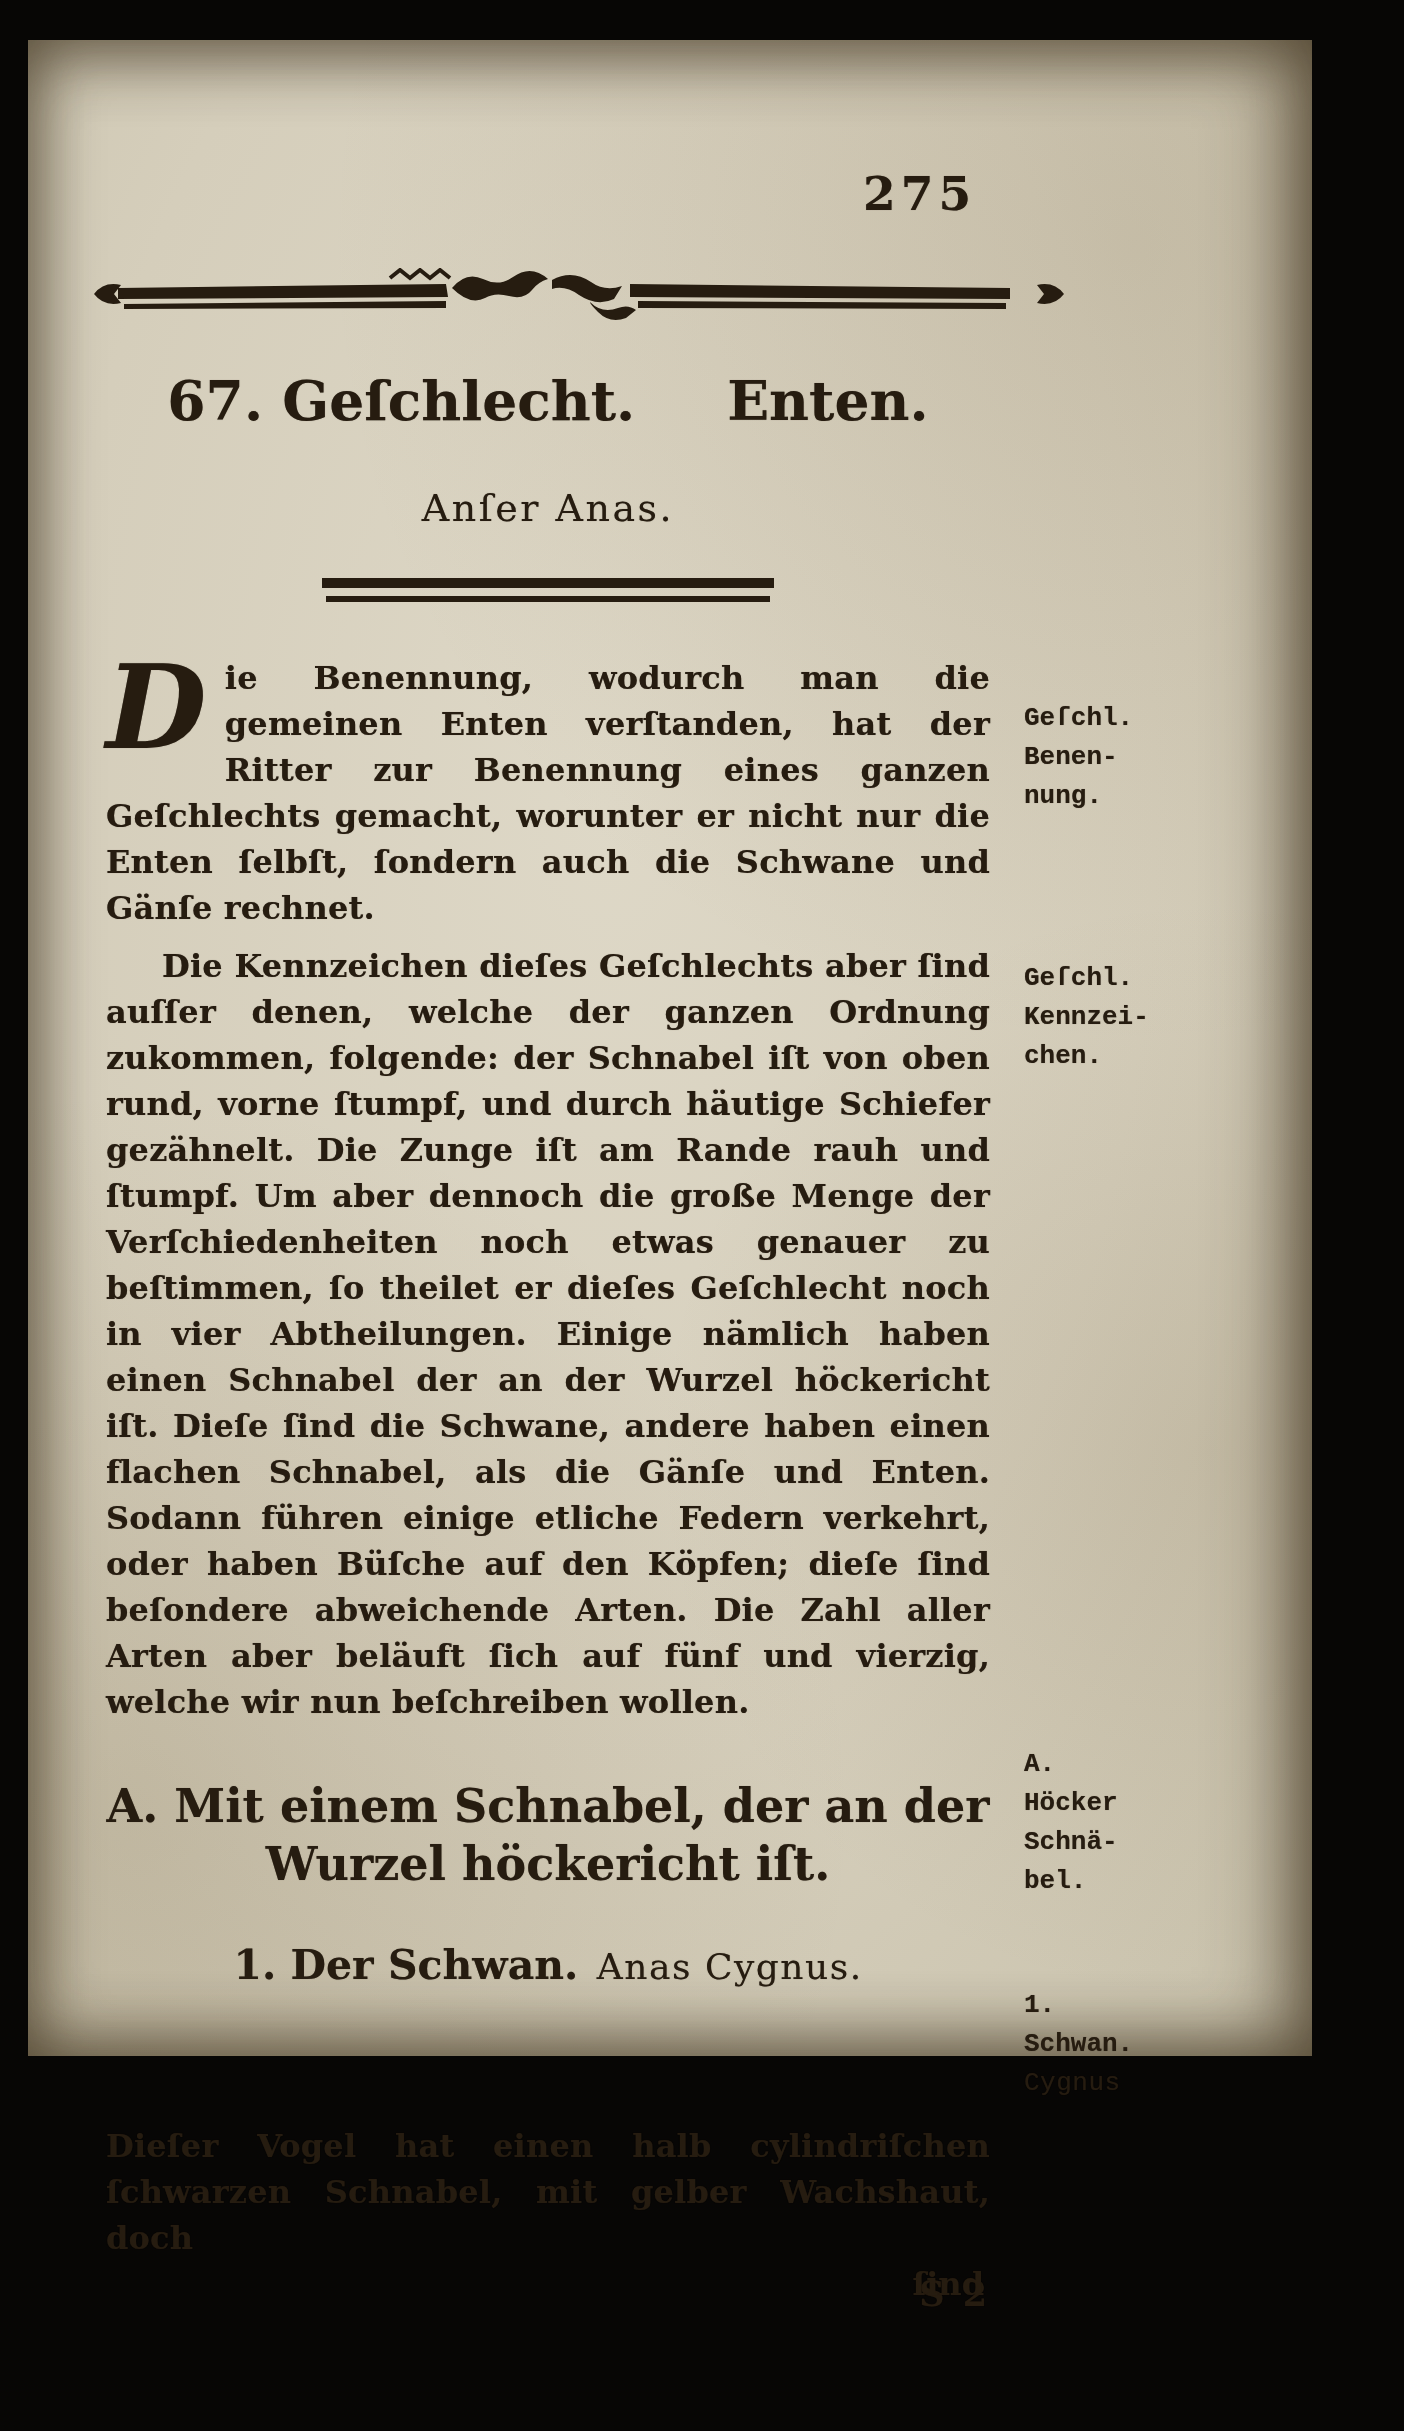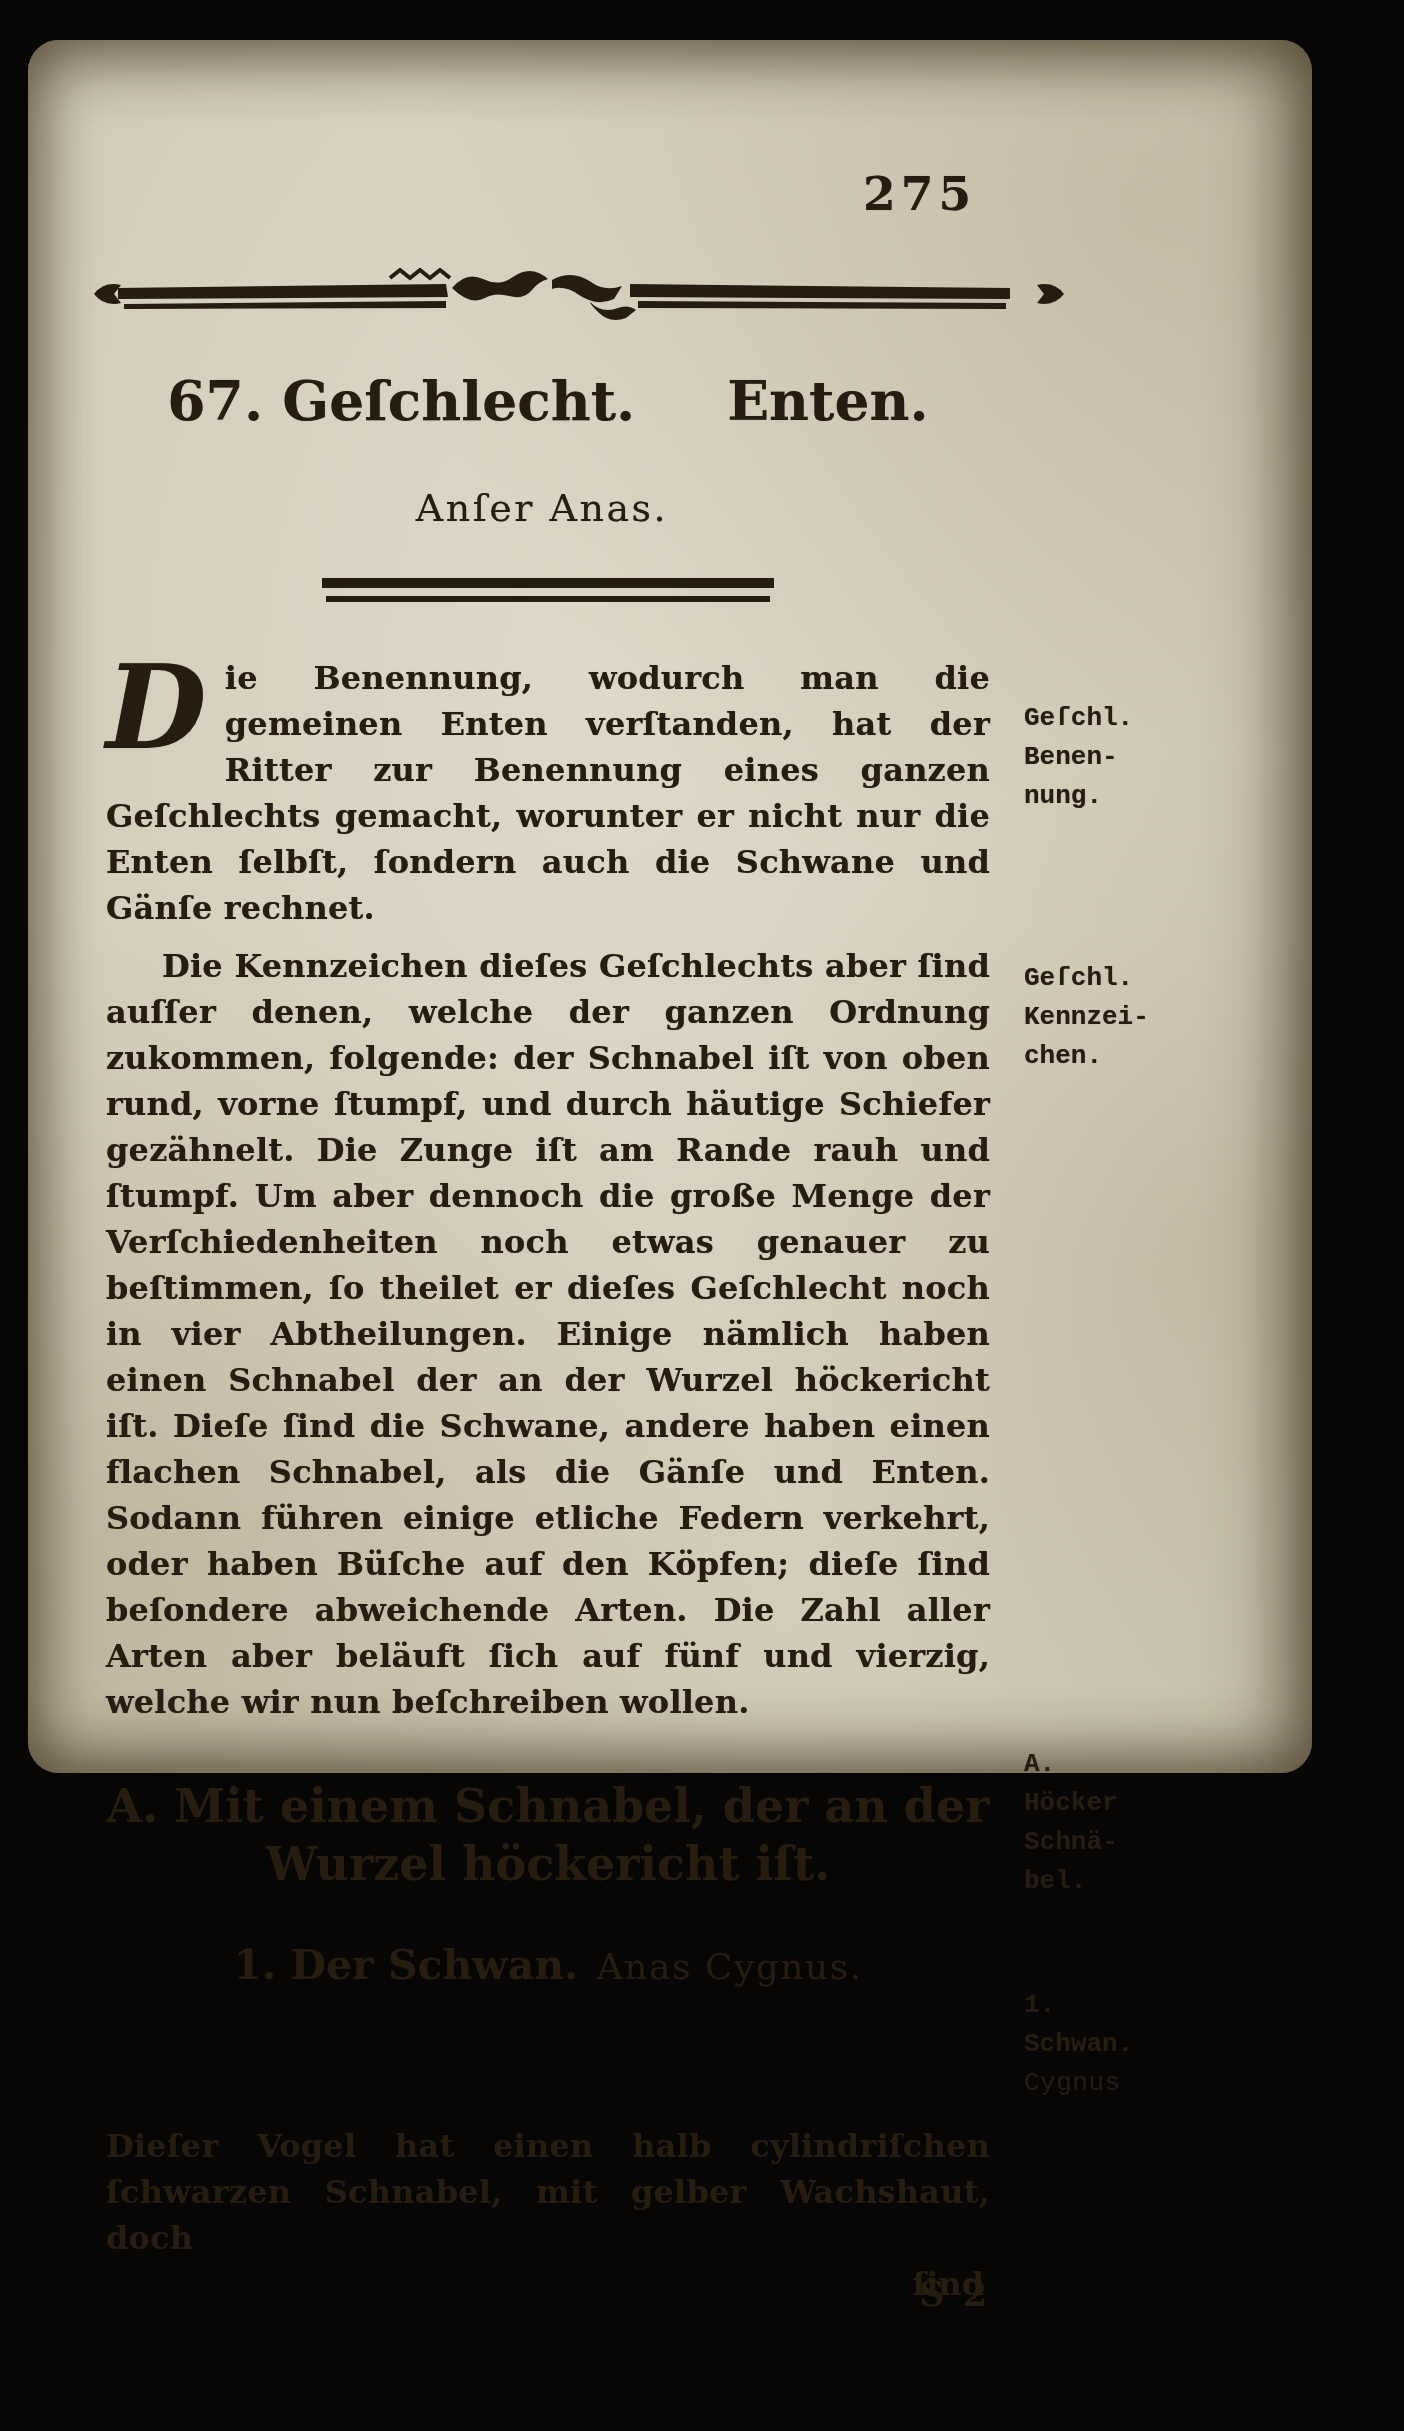--- a/index.html
+++ b/index.html
@@ -6,50 +6,49 @@
   html, body { background:#070605; }
   body {
     position:relative;
     width:1404px; height:2431px;
     overflow:hidden;
     font-family:"DejaVu Serif", serif;
   }
   .scan-background { position:absolute; inset:0; background:#070605; }
   .book-page {
     position:absolute; left:28px; top:40px;
-    width:1284px; height:1733px;
+    width:1284px; height:2016px;
     color:#261c10;
     background:
       radial-gradient(circle at 86% 10%, rgba(110,90,55,.14), transparent 38%),
       radial-gradient(circle at 8% 88%, rgba(110,90,55,.16), transparent 34%),
       radial-gradient(circle at 92% 70%, rgba(110,90,55,.14), transparent 30%),
       radial-gradient(ellipse at 45% 38%, #ded8c7 0%, #d5cebb 55%, #c8c1ab 100%);
     box-shadow:
       inset -32px 0 75px rgba(55,42,22,.45),
       inset 0 -22px 60px rgba(55,42,22,.32),
       inset 22px 0 55px rgba(55,42,22,.26),
       inset 0 26px 58px rgba(55,42,22,.30);
-    border-radius: 31px;
   }
   .ink { color:#261c10; text-shadow:0 0 0.7px rgba(38,28,16,.55); }
 
   .page-number {
     position:absolute; left:835px; top:126px;
     font-size:47px; font-weight:bold; letter-spacing:5px;
   }
 
   .head-ornament { position:absolute; left:62px; top:228px; width:978px; height:54px; }
 
   .chapter-heading {
     position:absolute; left:78px; top:328px; width:884px;
     display:flex; justify-content:center; gap:92px;
     font-size:55px; font-weight:bold; white-space:nowrap;
   }
   .latin-subtitle {
-    position:absolute; left:72px; top:446px; width:884px;
+    position:absolute; left:78px; top:446px; width:884px;
     text-align:center; font-size:38px; letter-spacing:2.5px;
   }
 
   .double-rule { position:absolute; left:78px; top:538px; width:884px; }
   .double-rule .bar-top    { width:452px; height:10px; margin:0 auto; background:#261c10; }
   .double-rule .bar-bottom { width:444px; height:6px;  margin:8px auto 0; background:#261c10; }
 
   .text-content {
     position:absolute; left:78px; top:615px; width:1180px;
     display:grid; grid-template-columns:884px 1fr; column-gap:34px;

